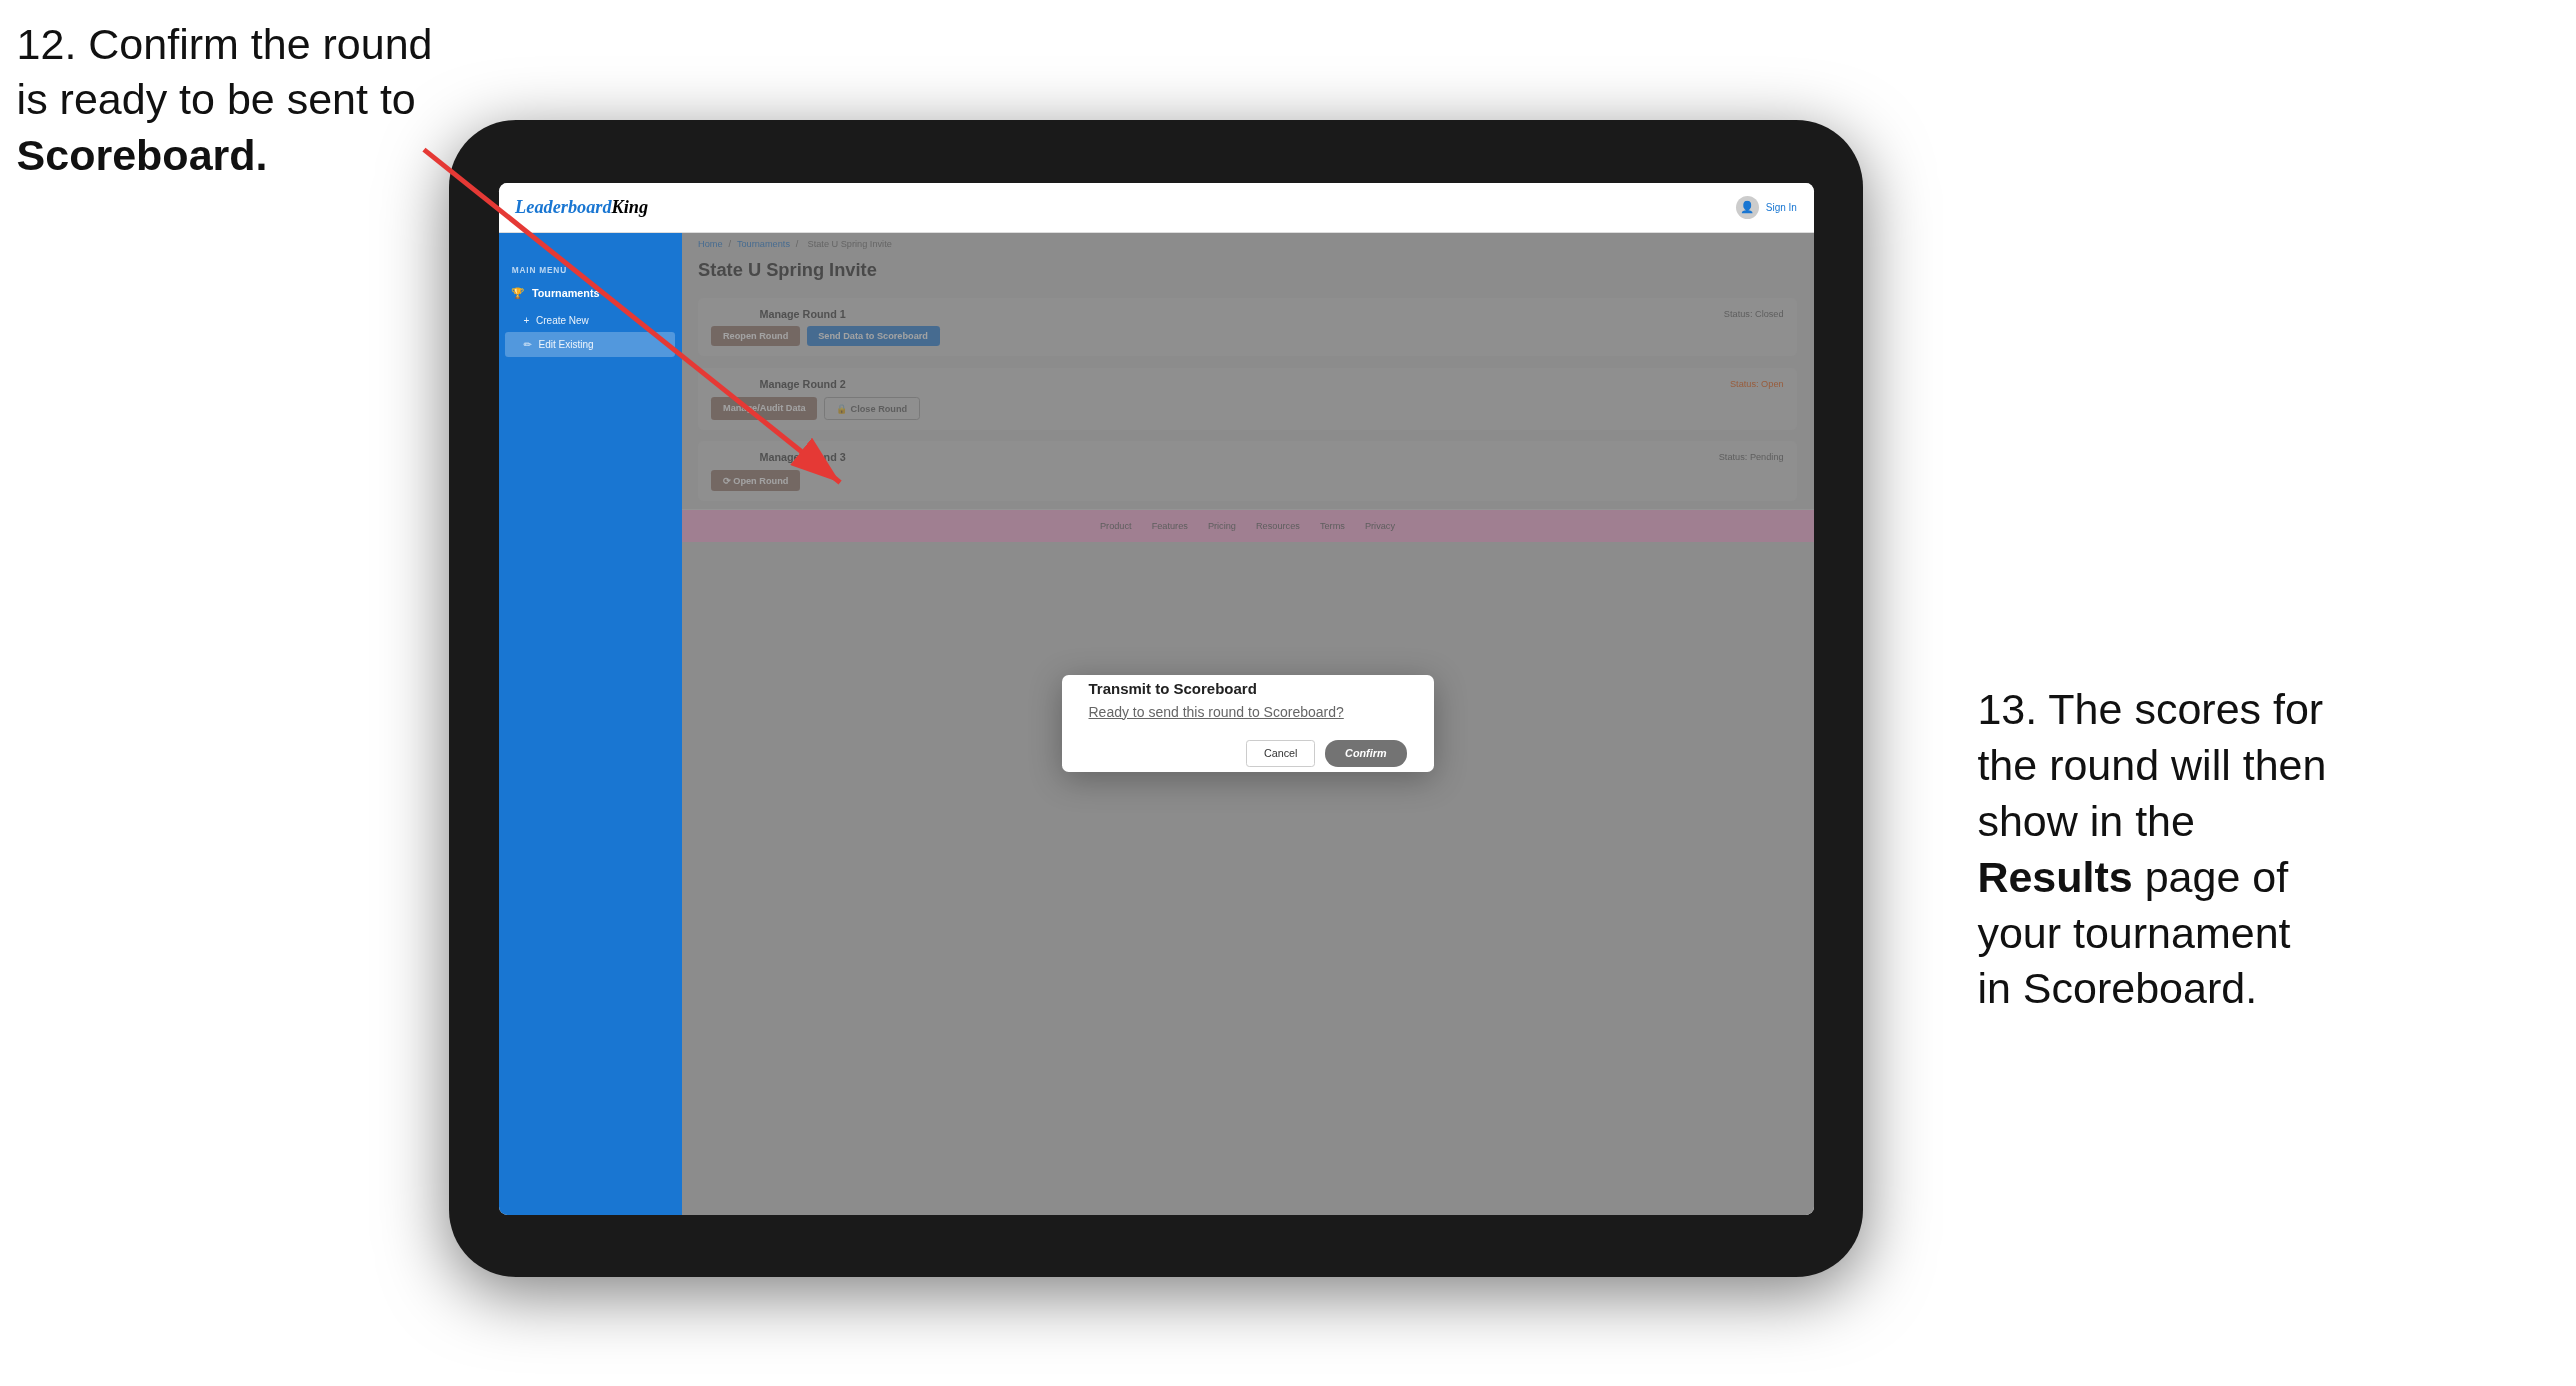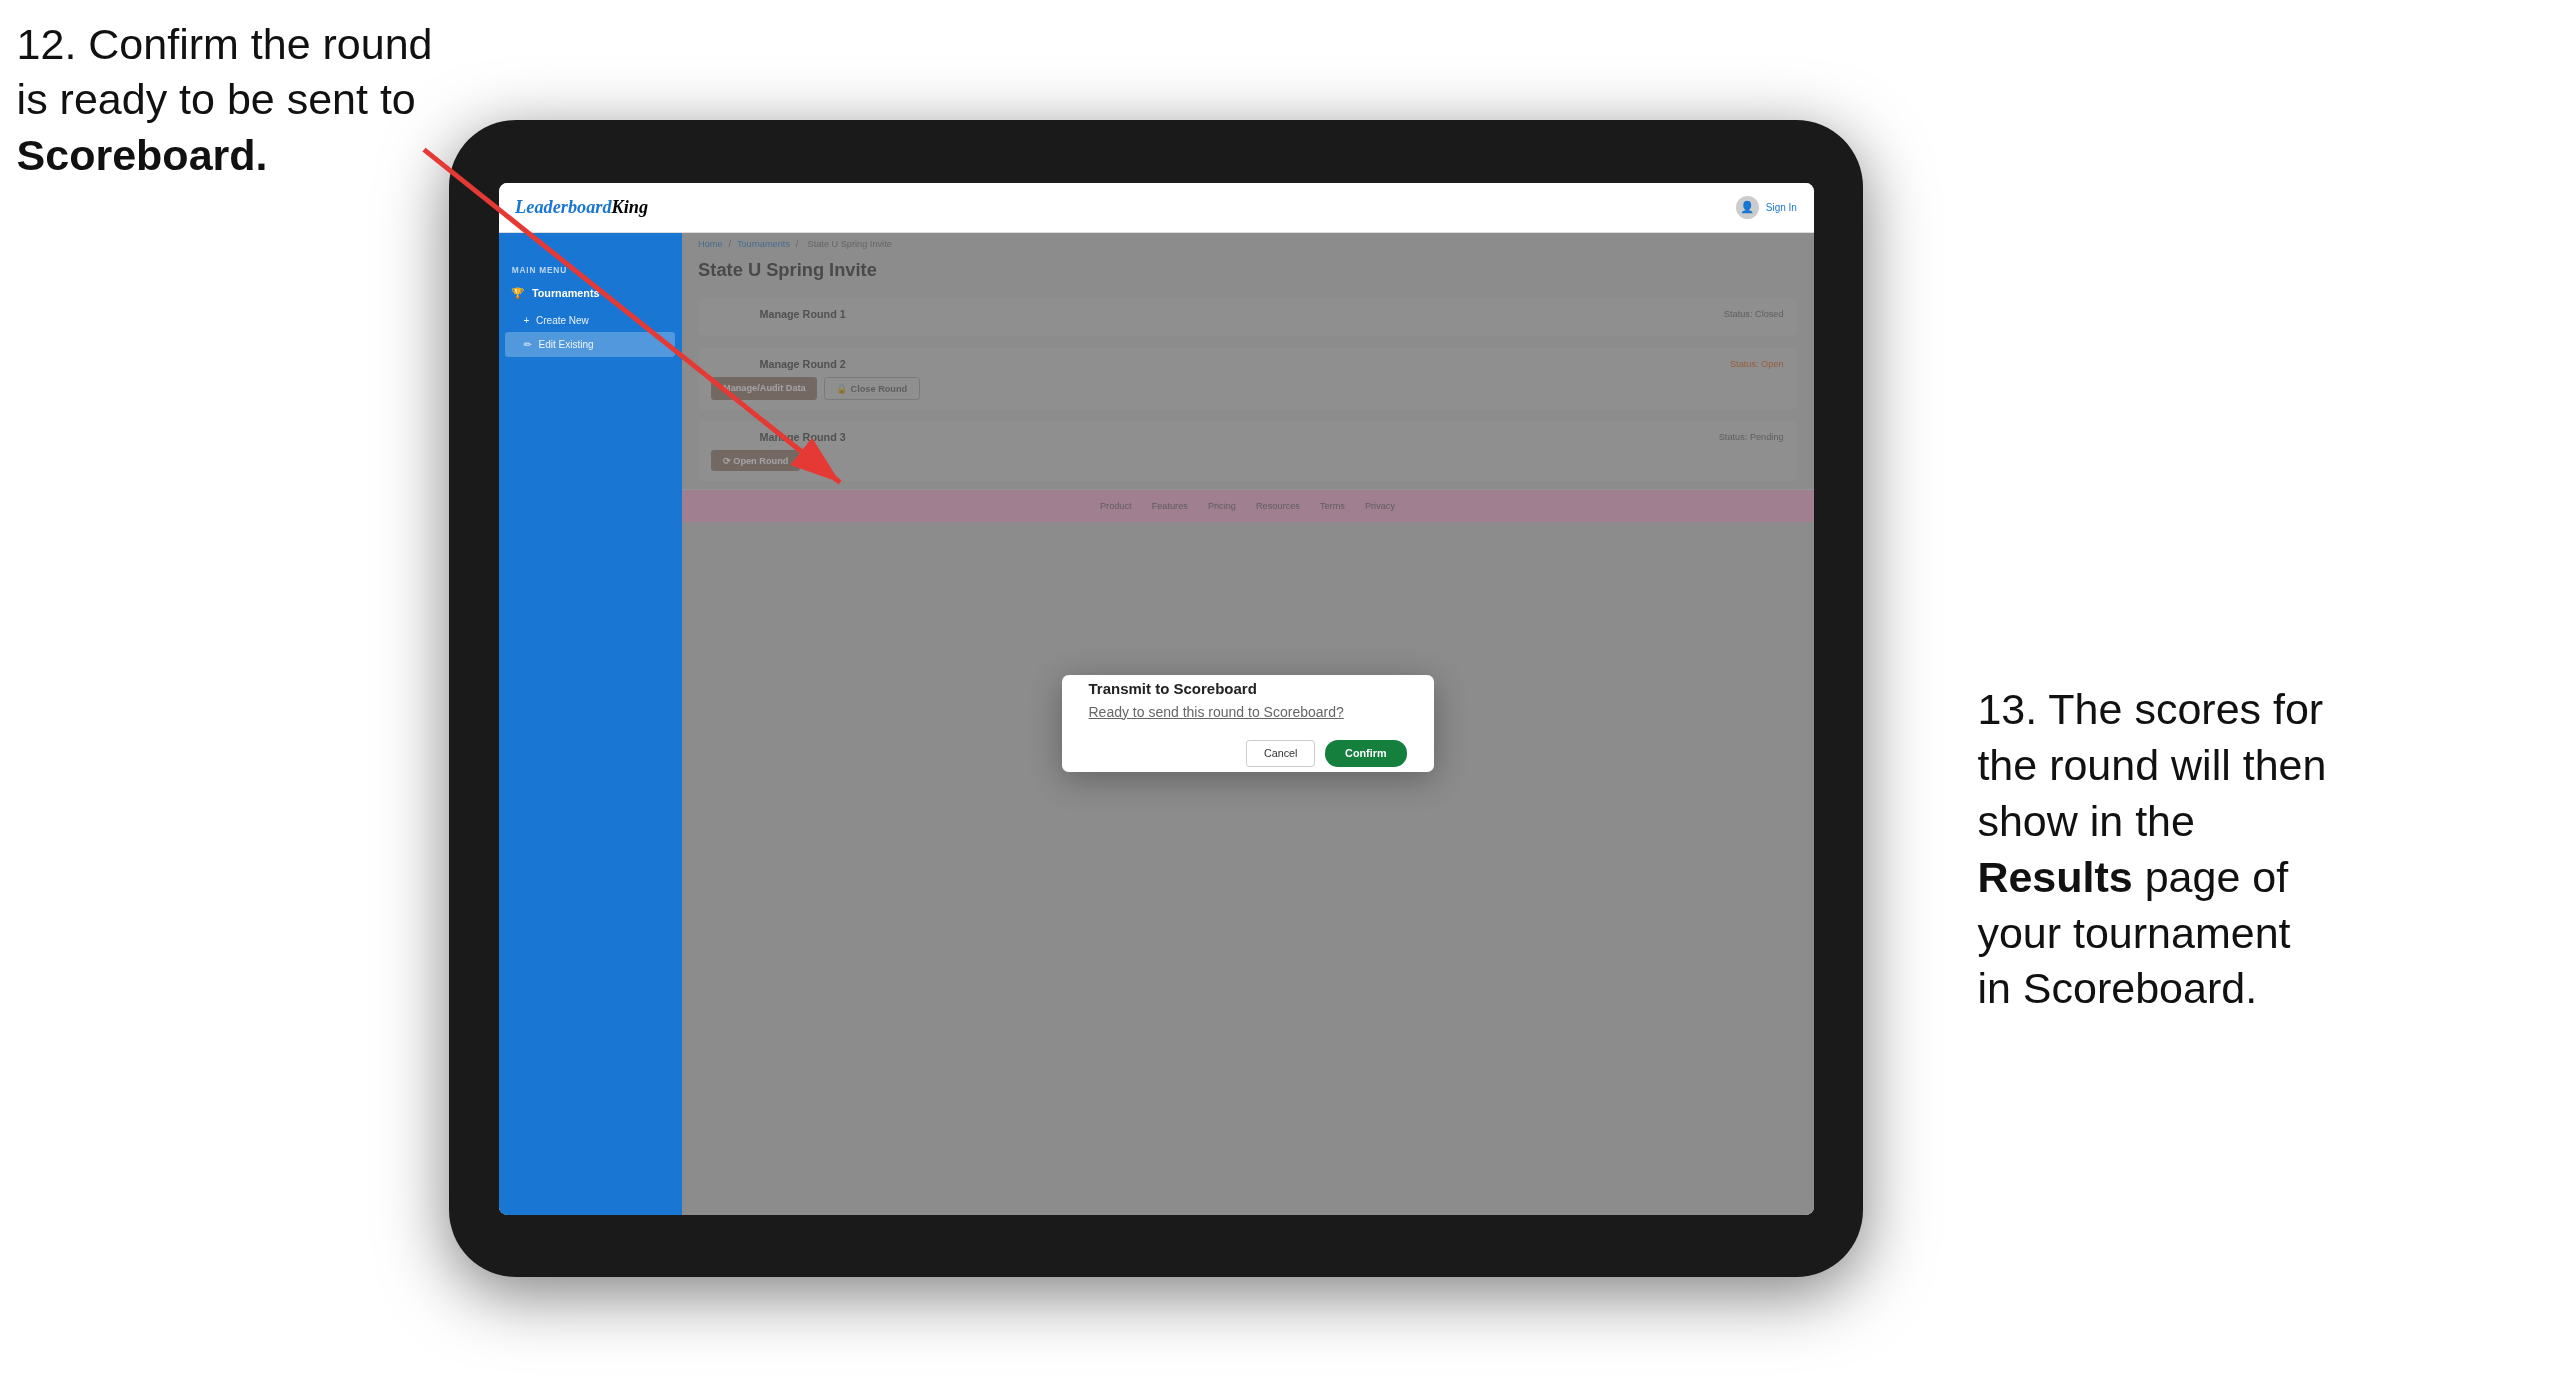--- a/index.html
+++ b/index.html
@@ -339,27 +339,28 @@
       background: #fff;
       border: 0.8px solid #ccc;
       border-radius: 3.3px;
       font-size: 10.8px;
       cursor: pointer;
       color: #333;
     }
 
     .btn-confirm {
       padding: 6.7px 20px;
-      background: #15803d;
+      background: #737373;
       border: none;
       border-radius: 13px;
       font-size: 10.8px;
       cursor: pointer;
       color: #fff;
       font-weight: 600;
+      font-style: italic;
     }
   </style>
 </head>
 <body>
 
 <div class="annotation-top-left">
   <span>12. Confirm the round</span><br>
   <span>is ready to be sent to</span><br>
   <strong>Scoreboard.</strong>
 </div>
@@ -419,20 +420,24 @@
 
         <div class="page-title">State U Spring Invite</div>
 
         <div class="rounds-container">
 
           <div class="round-card">
             <div class="round-header">
               <span class="round-title">Manage Round 1</span>
               <span class="status-badge closed">Status: Closed</span>
             </div>
+            <div class="round-actions">
+              <button class="btn btn-brown">Reopen Round</button>
+              <button class="btn btn-blue">Send Data to Scoreboard</button>
+            </div>
           </div>
 
           <div class="round-card">
             <div class="round-header">
               <span class="round-title">Manage Round 2</span>
               <span class="status-badge open-status">Status: Open</span>
             </div>
             <div class="round-actions">
               <button class="btn btn-manage">Manage/Audit Data</button>
               <button class="btn btn-outline">🔒 Close Round</button>

